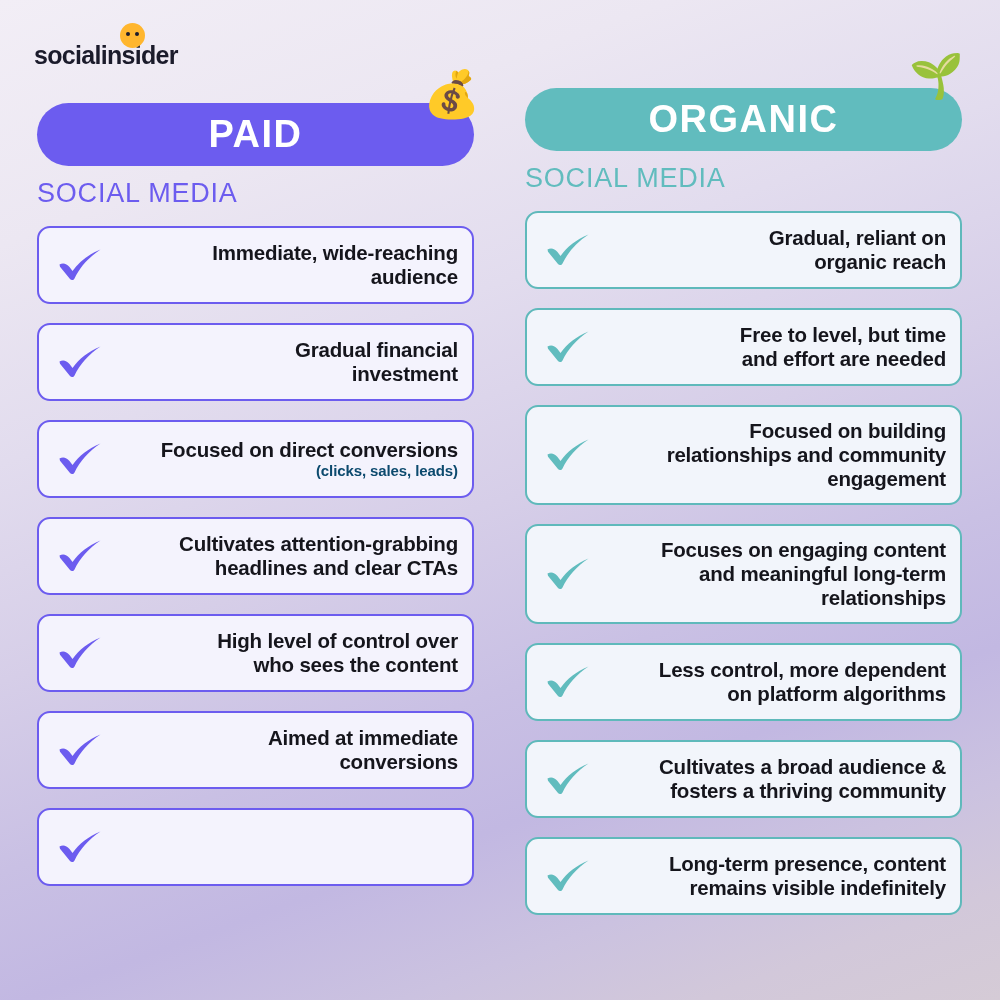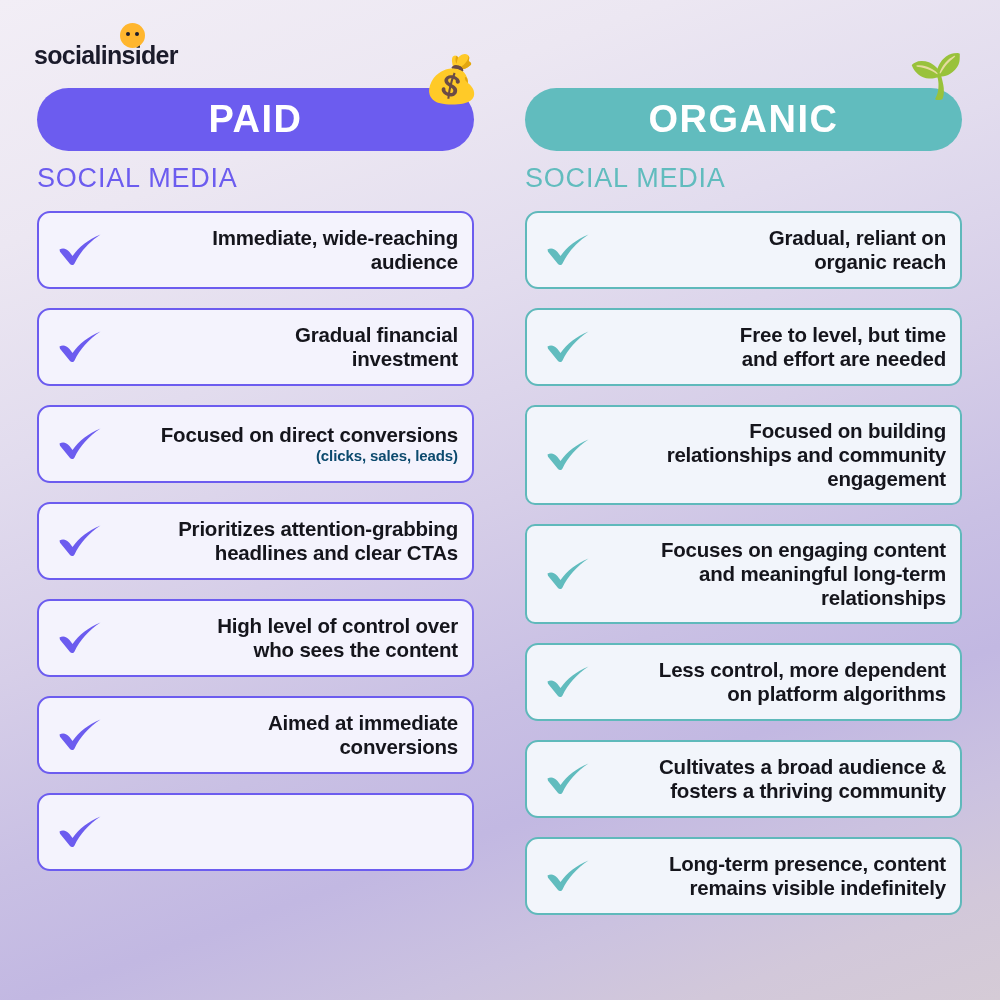--- a/index.html
+++ b/index.html
@@ -66,21 +66,21 @@
   }
   #logo-dot .eye.l { left: 6px; }
   #logo-dot .eye.r { left: 15px; }
 
   
   .column {
     position: absolute;
     top: 88px;
     width: 437px;
   }
-  #col-paid    { left: 37px; }
+  #col-paid    { left: 37px; margin-top: 15px; }
   #col-organic { left: 525px; }
 
   .pill {
     position: relative;
     height: 63px;
     border-radius: 32px;
     display: flex;
     align-items: center;
     justify-content: center;
     color: #ffffff;
@@ -125,21 +125,21 @@
     border-radius: 13px;
     border: 2.5px solid #6C5CEF;
     padding: 10px 14px 10px 10px;
     margin-bottom: 19px;
   }
   #col-organic .card {
     border-color: #5FB9BB;
     background: #F2F5FB;
   }
   .card.h2 { min-height: 78px; }
-  .card.h3 { min-height: 100px; border-radius: 10px; }
+  .card.h3 { min-height: 100px; }
 
   .check {
     flex: 0 0 62px;
     height: 40px;
     display: flex;
     align-items: center;
     justify-content: center;
   }
   .check svg { display: block; }
 
@@ -207,21 +207,21 @@
             </svg>
           </div>
           <div class="card-text">Focused on direct conversions<span class="card-sub">(clicks, sales, leads)</span></div>
         </div>
         <div class="card h2">
           <div class="check">
             <svg width="46" height="34" viewBox="0 0 46 34">
               <path d="M2.5 16.5 C6 14.5 9.5 15.5 12.5 19 L15.5 23 C22 14 31 6.5 43.5 1.5 C31.5 9.5 23 19 17.5 30.5 C16.6 32.4 14.2 32.6 13 31 L3 18.8 Z" fill="#6C5CEF"></path>
             </svg>
           </div>
-          <div class="card-text">Prioritizes attention-grabbing
+          <div class="card-text">Cultivates attention-grabbing
 headlines and clear CTAs</div>
         </div>
         <div class="card h2">
           <div class="check">
             <svg width="46" height="34" viewBox="0 0 46 34">
               <path d="M2.5 16.5 C6 14.5 9.5 15.5 12.5 19 L15.5 23 C22 14 31 6.5 43.5 1.5 C31.5 9.5 23 19 17.5 30.5 C16.6 32.4 14.2 32.6 13 31 L3 18.8 Z" fill="#6C5CEF"></path>
             </svg>
           </div>
           <div class="card-text">High level of control over
 who sees the content</div>

